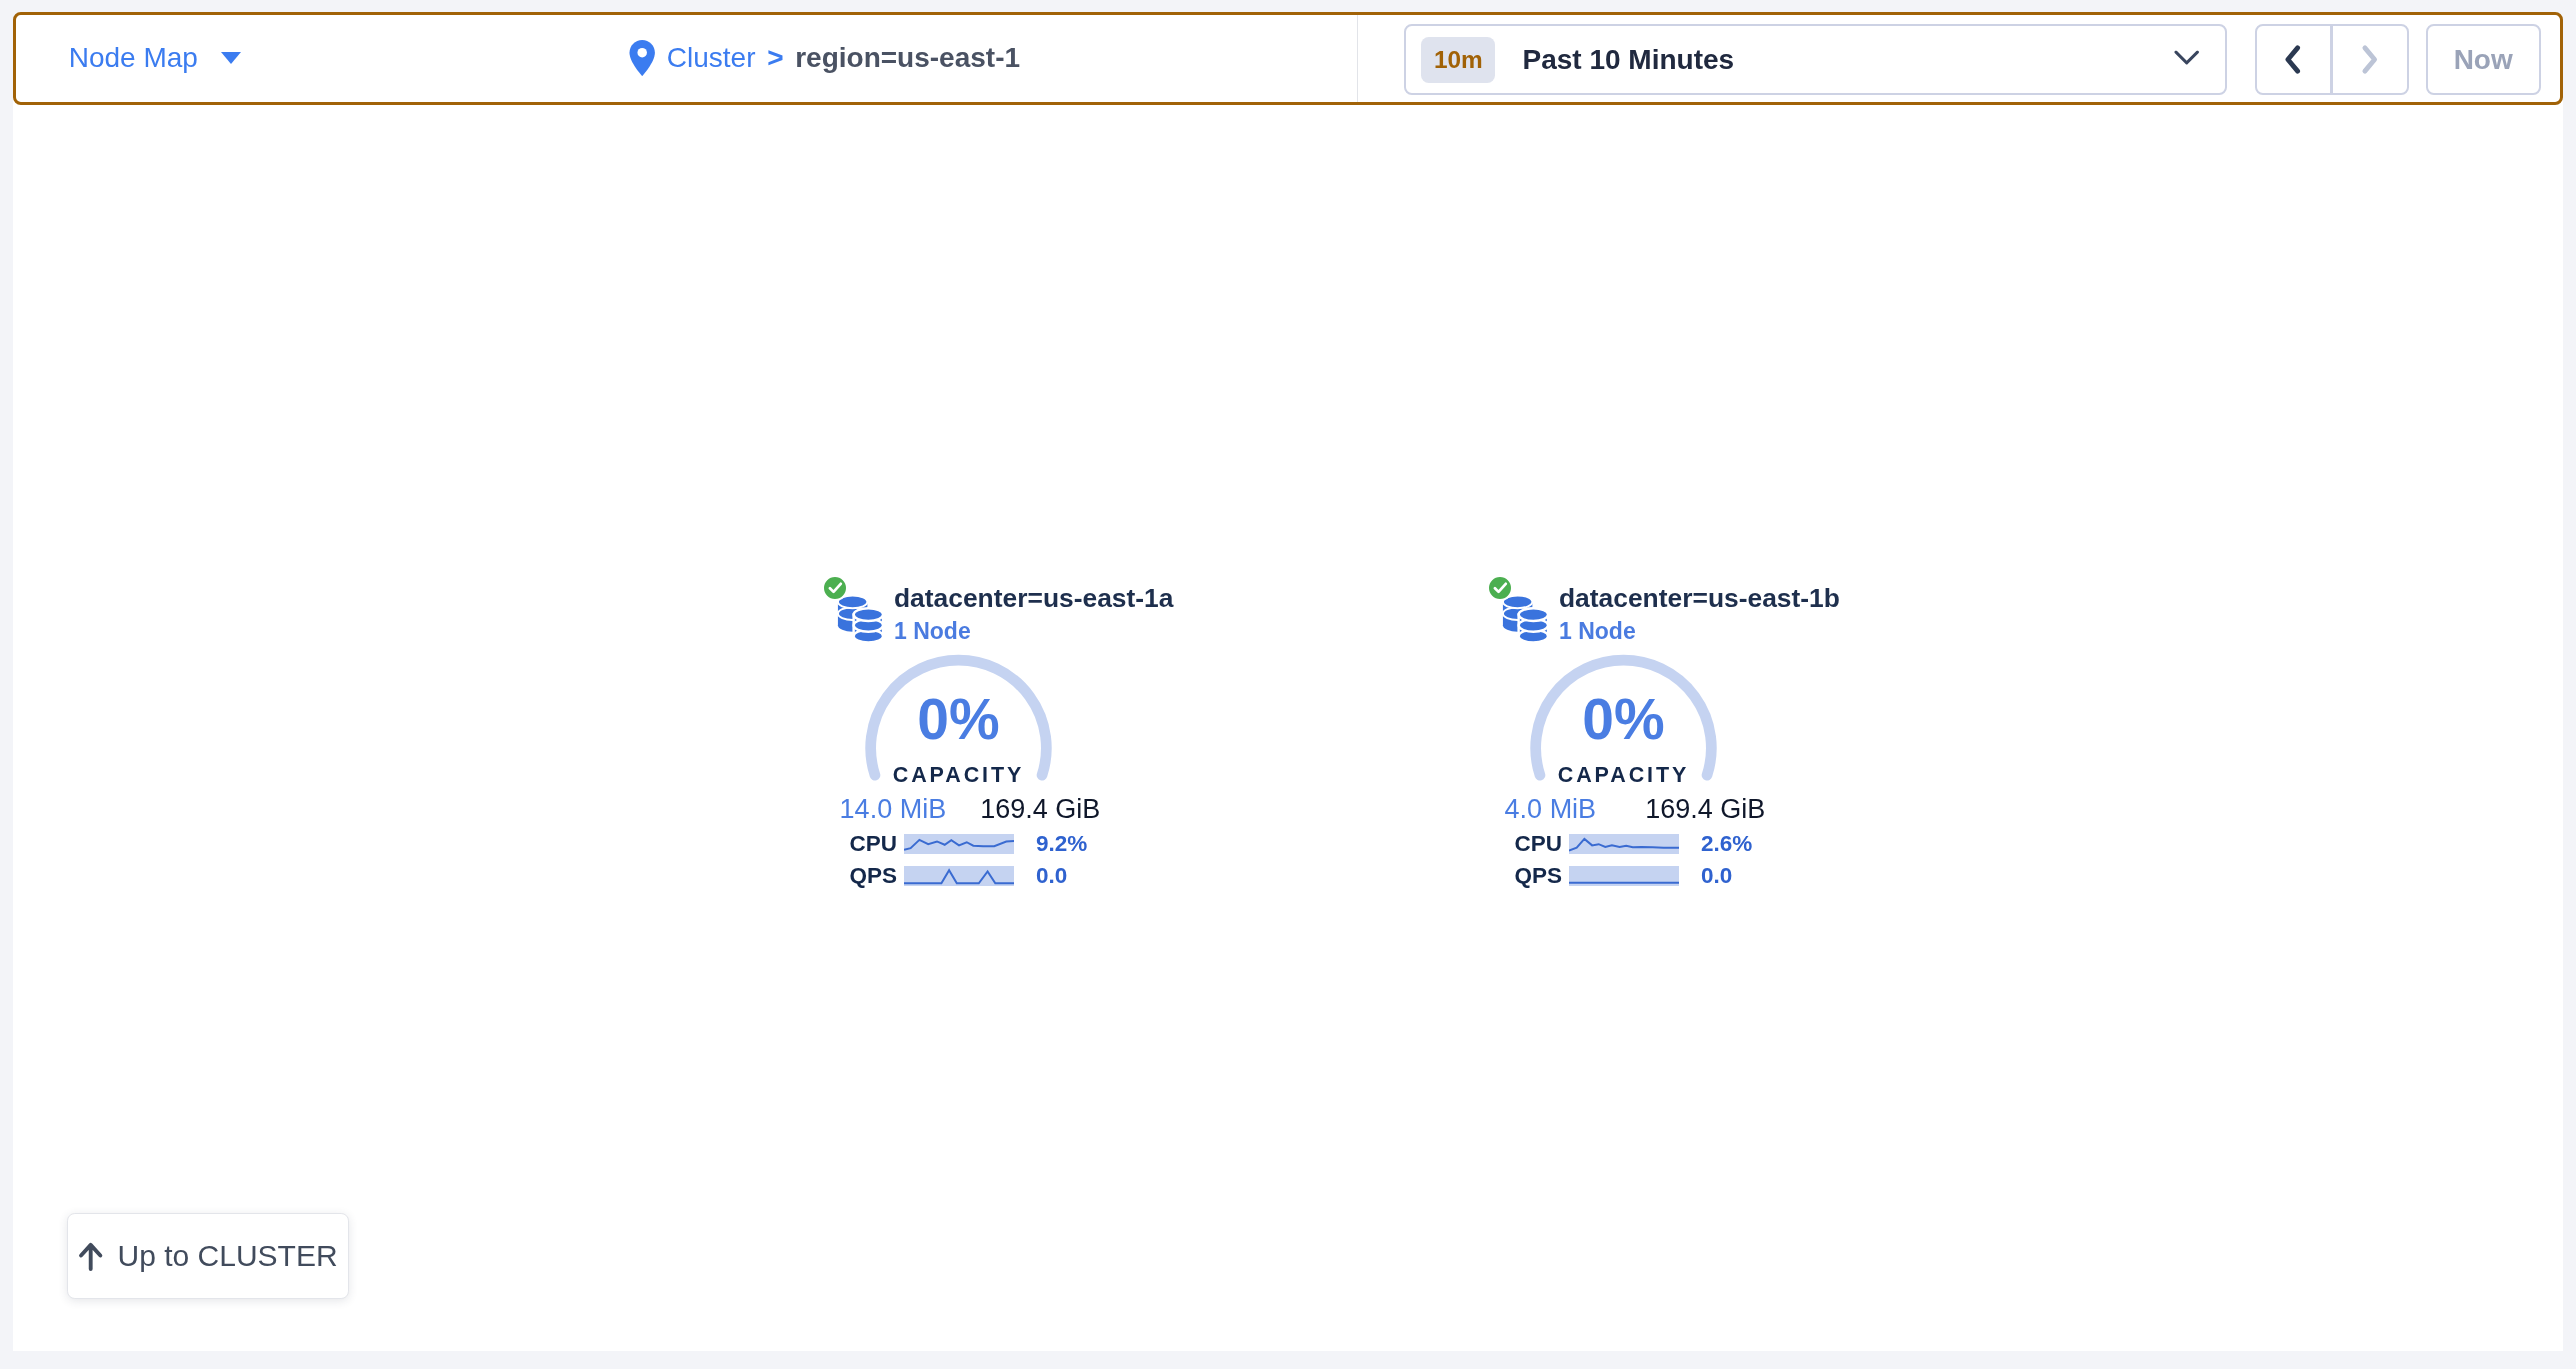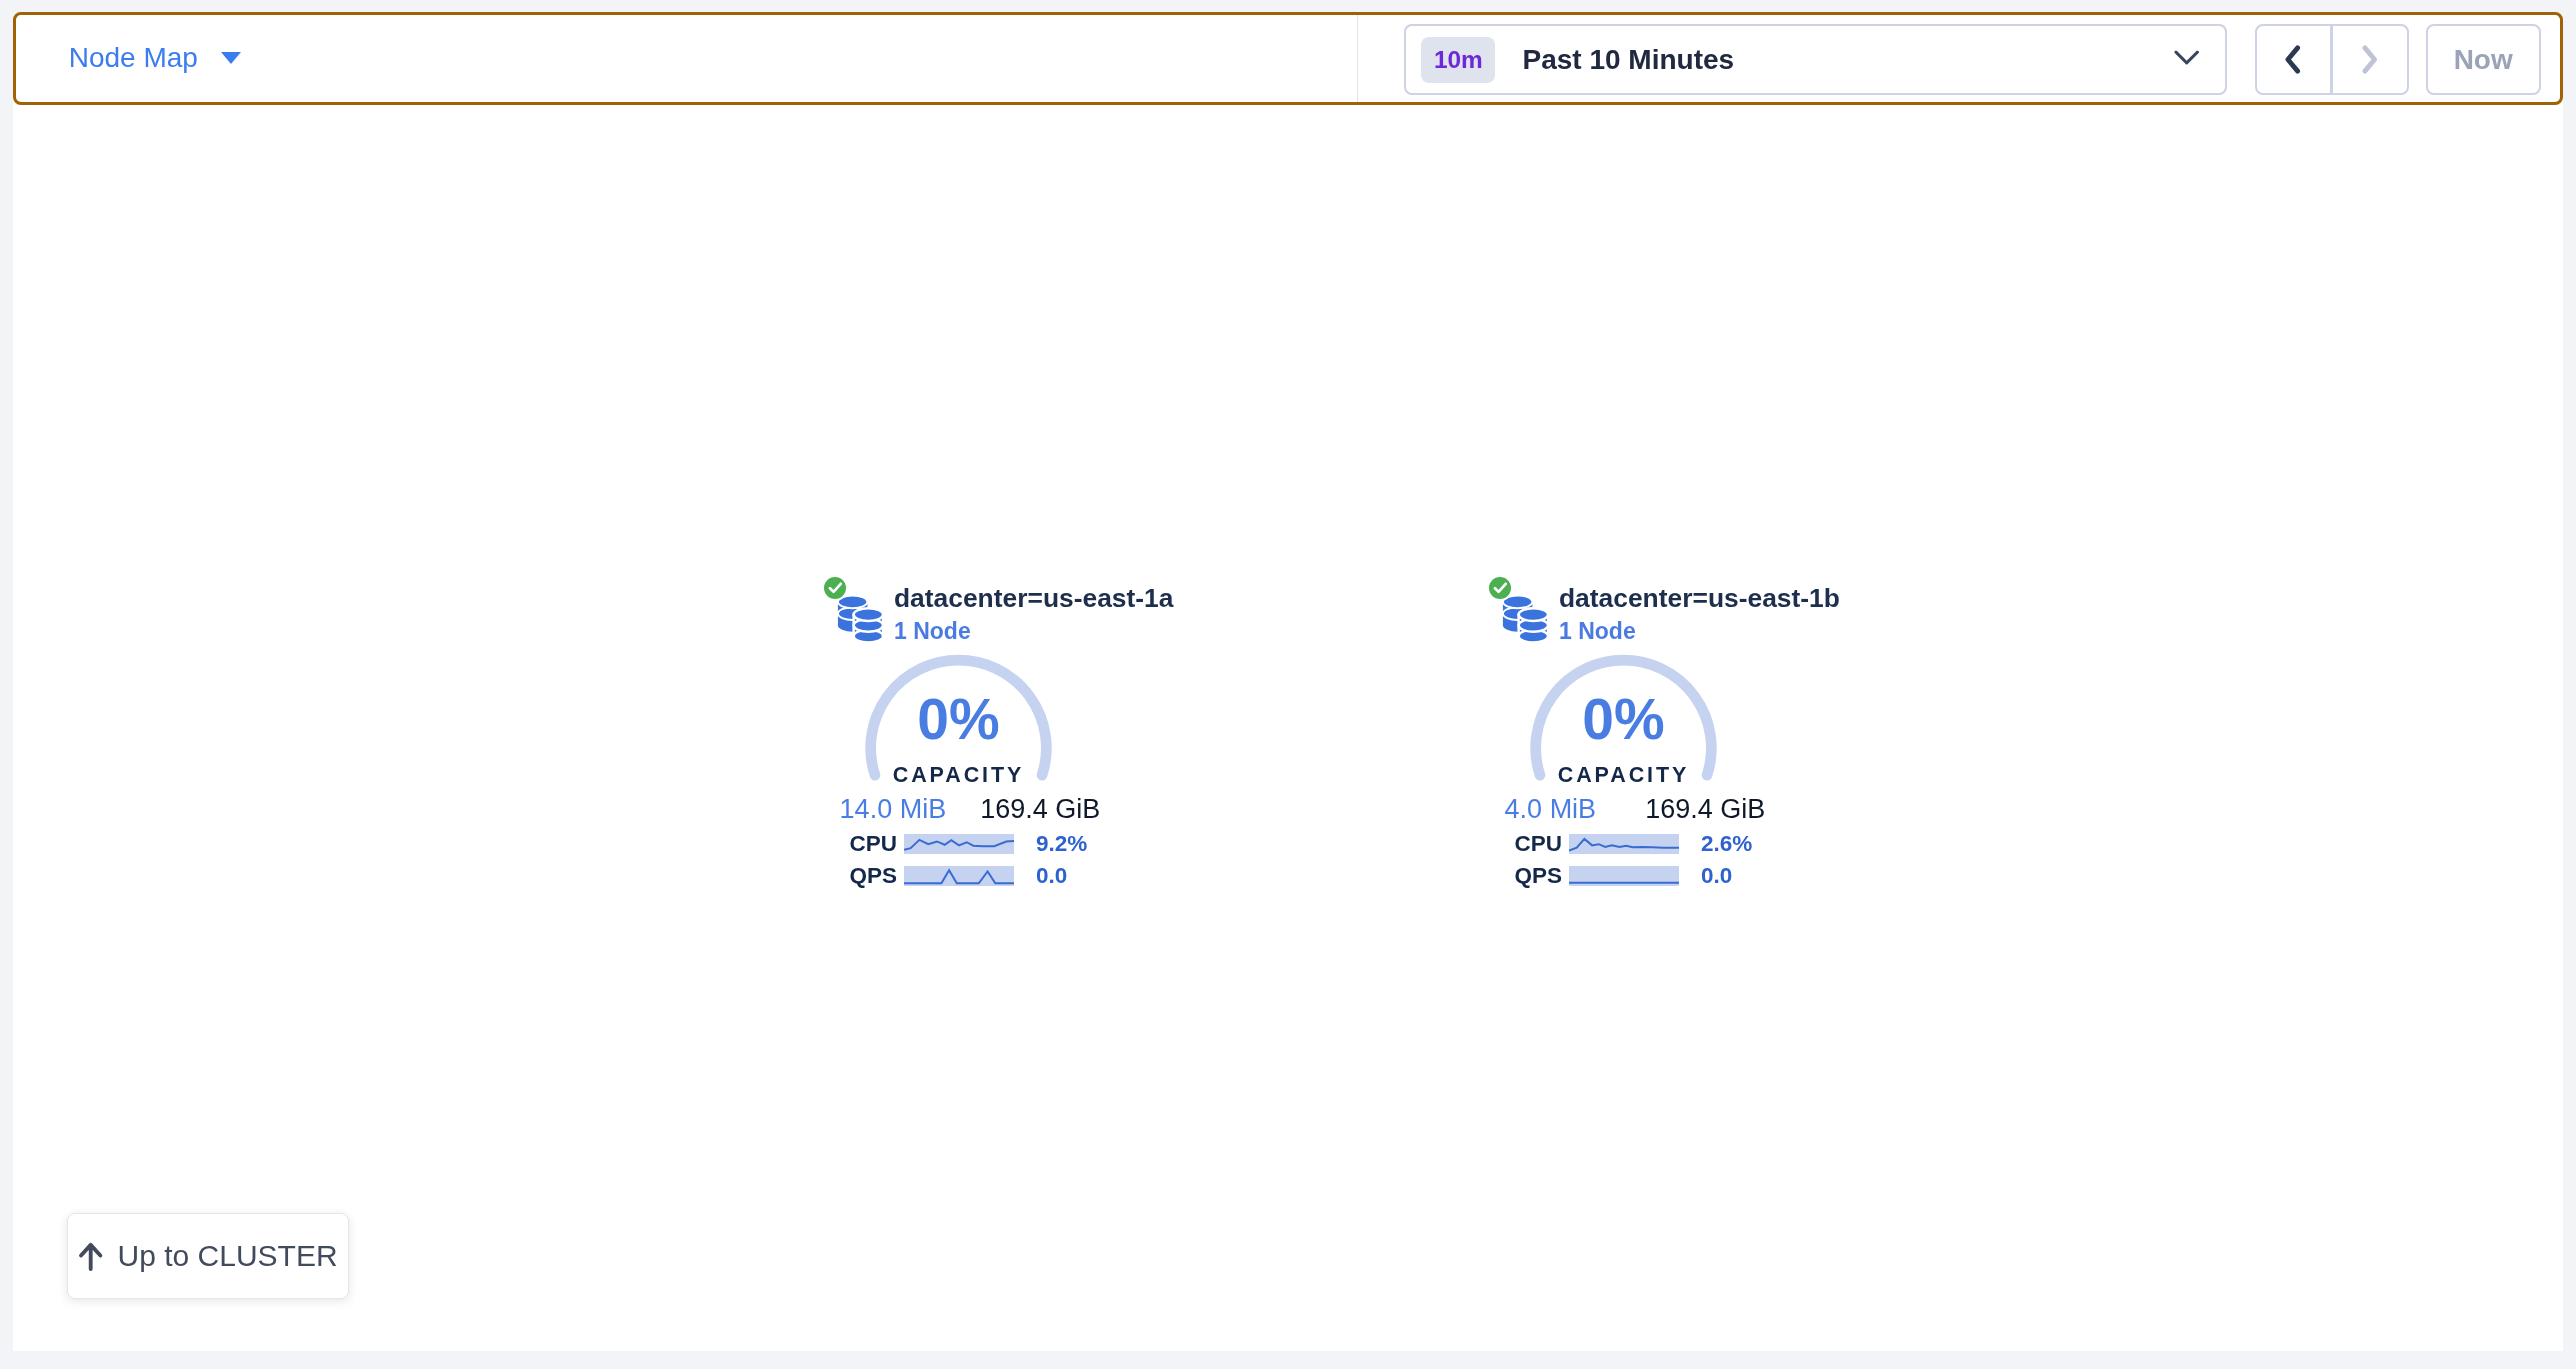--- a/index.html
+++ b/index.html
@@ -43,21 +43,21 @@
   .tb-divider {
     position:absolute; left:1341px; top:0; width:1px; height:100%;
     background:#e2e4e9;
   }
   .time-dropdown {
     position:absolute; left:1388px; top:9.8px; width:823px; height:71px;
     background:#fff; border:2px solid #cdd2e4; border-radius:7.8px;
     display:flex; align-items:center; cursor:pointer;
   }
   .time-badge {
-    margin-left:15.6px; background:#dfe3ee; color:#6d28d9;
+    margin-left:15.6px; background:#dfe3ee; color:#a16207;
     font-weight:700; font-size:24.4px; padding:8.8px 12.7px; border-radius:7.8px;text-align:right;
   }
   .time-label { margin-left:27px; color:#20293f; font-weight:700; font-size:28px; }
   .dd-chevron { position:absolute; right:25.4px; top:50%; transform:translateY(-50%); }
 
   .nav-group { position:absolute; left:2239px; top:9.8px; height:71px; display:flex; }
   .nav-btn {
     width:77px; height:71px; background:#fff; border:2px solid #cdd2e4;
     display:flex; align-items:center; justify-content:center; cursor:pointer;
   }
@@ -130,20 +130,31 @@
 
 <div class="map-panel"></div>
 
 <div class="toolbar">
 
   <div class="view-selector">
     <span class="view-selector-label">Node Map</span>
     <span class="caret-down"></span>
   </div>
 
+  <div class="breadcrumb">
+    <span style="display:flex;">
+      <svg width="26.4" height="36" viewBox="0 0 24 34">
+        <path d="M12 0C5.4 0 0 5.4 0 12c0 9 12 22 12 22s12-13 12-22C24 5.4 18.6 0 12 0z" fill="#3b7cf0"></path>
+        <circle cx="12" cy="12" r="4.5" fill="#ffffff"></circle>
+      </svg>
+    </span>
+    <span class="crumb-root">Cluster</span>
+    <span class="crumb-sep">&gt;</span>
+    <span class="crumb-current">region=us-east-1</span>
+  </div>
 
   <div class="tb-divider"></div>
 
   <div class="time-dropdown">
     <span class="time-badge">10m</span>
     <span class="time-label">Past 10 Minutes</span>
     <span class="dd-chevron">
       <svg width="25.4" height="15.6" viewBox="0 0 26 16">
         <polyline points="2,2 13,13 24,2" fill="none" stroke="#39455e" stroke-width="3" stroke-linecap="round" stroke-linejoin="round"></polyline>
       </svg>

